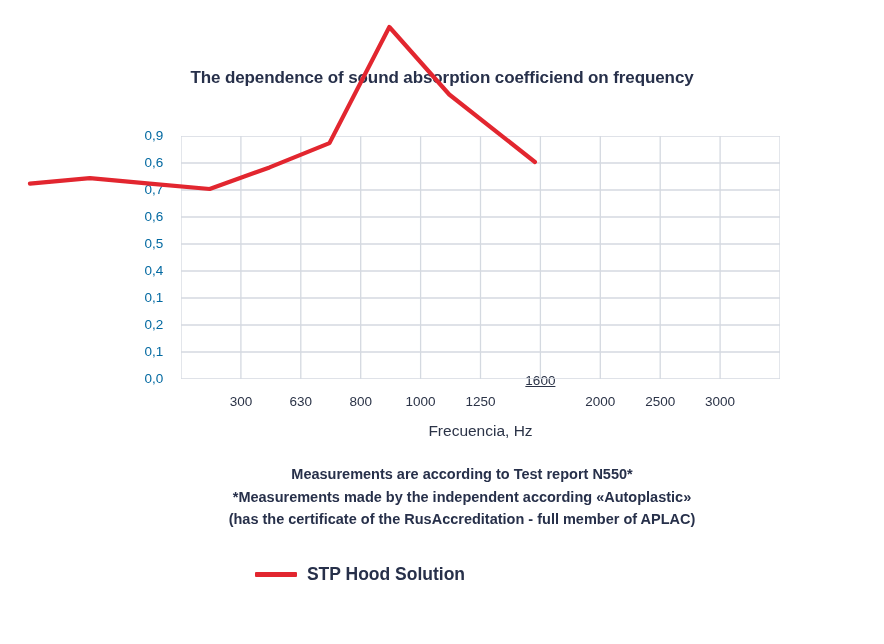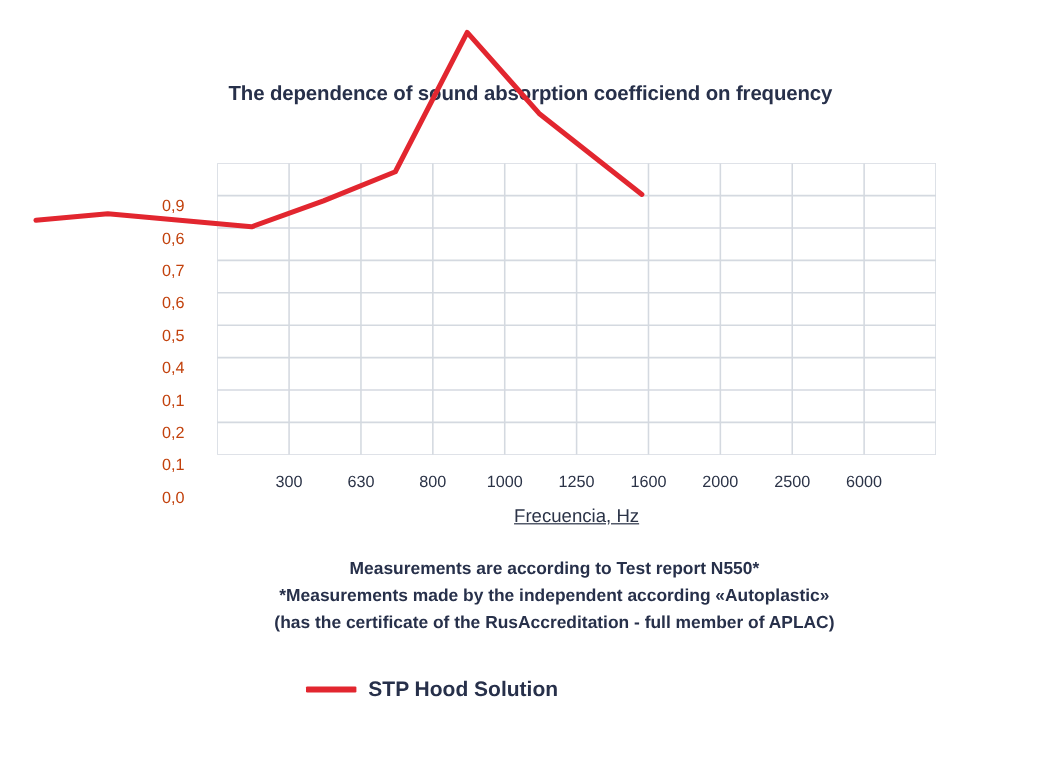--- a/index.html
+++ b/index.html
@@ -50,43 +50,41 @@
     position: absolute;
     left: -181px;
     top: -136px;
     width: 884px;
     height: 644px;
     overflow: visible;
   }
   .y-tick {
     position: absolute;
     width: 38px;
-    text-align: left;
+    text-align: center;
     font-size: 13.5px;
-    color: #c2410c;
+    color: #0369a1;
     line-height: 1;
-    margin-top: 36px;
   }
   .x-tick {
     position: absolute;
     width: 60px;
     text-align: center;
     font-size: 13.5px;
     color: #2b3347;
     line-height: 1;
   }
   #x-axis-title {
     position: absolute;
     left: 181px;
     top: 422px;
     width: 599px;
     text-align: center;
     font-size: 15.5px;
     color: #2b3347;
-    text-decoration: underline;
   }
   
   #footnotes {
     position: absolute;
     left: 0;
     top: 463px;
     width: 884px;
     text-align: center;
     padding-left: 20px;
   }
@@ -137,24 +135,24 @@
       <div class="y-tick" style="left: 135px; top: 318px;">0,2</div>
       <div class="y-tick" style="left: 135px; top: 345px;">0,1</div>
       <div class="y-tick" style="left: 135px; top: 372px;">0,0</div>
     </div>
   <div id="x-ticks">
       <div class="x-tick" style="left: 210.9px; top: 395px;">300</div>
       <div class="x-tick" style="left: 270.8px; top: 395px;">630</div>
       <div class="x-tick" style="left: 330.7px; top: 395px;">800</div>
       <div class="x-tick" style="left: 390.6px; top: 395px;">1000</div>
       <div class="x-tick" style="left: 450.5px; top: 395px;">1250</div>
-      <div class="x-tick" style="left: 510.4px; top: 395px;">1600</div>
+      <div class="x-tick" style="left: 510.4px; top: 374px; text-decoration: underline;">1600</div>
       <div class="x-tick" style="left: 570.3px; top: 395px;">2000</div>
       <div class="x-tick" style="left: 630.2px; top: 395px;">2500</div>
-      <div class="x-tick" style="left: 690.1px; top: 395px;">6000</div>
+      <div class="x-tick" style="left: 690.1px; top: 395px;">3000</div>
     </div>
 
   <div id="plot-area">
     <svg id="grid-svg" viewBox="0 0 599 243" preserveAspectRatio="none">
         <line x1="0" y1="0" x2="0" y2="243" stroke="#d4d9e0" stroke-width="1.3"></line>
         <line x1="59.9" y1="0" x2="59.9" y2="243" stroke="#d4d9e0" stroke-width="1.3"></line>
         <line x1="119.8" y1="0" x2="119.8" y2="243" stroke="#d4d9e0" stroke-width="1.3"></line>
         <line x1="179.7" y1="0" x2="179.7" y2="243" stroke="#d4d9e0" stroke-width="1.3"></line>
         <line x1="239.6" y1="0" x2="239.6" y2="243" stroke="#d4d9e0" stroke-width="1.3"></line>
         <line x1="299.5" y1="0" x2="299.5" y2="243" stroke="#d4d9e0" stroke-width="1.3"></line>

